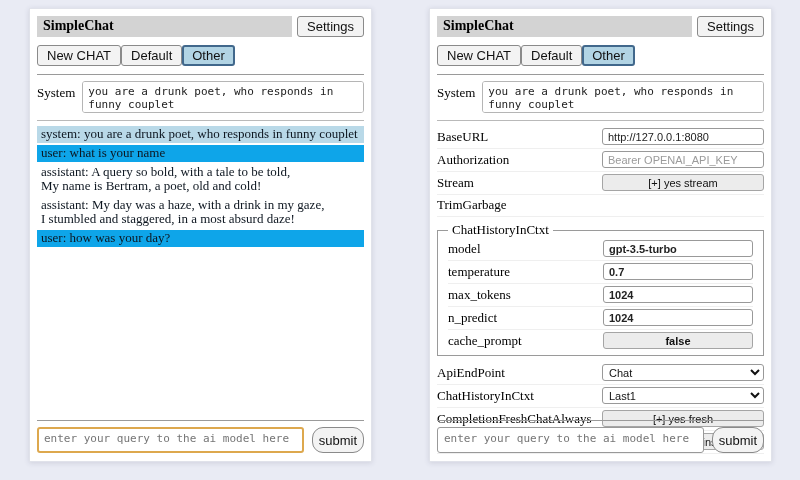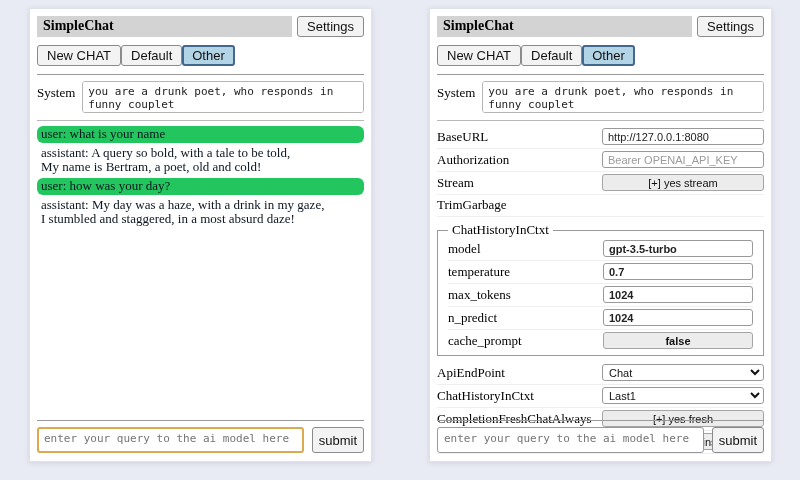--- a/index.html
+++ b/index.html
@@ -57,21 +57,21 @@
   }
 
   
   .chat-area { margin-top: 2px; }
   .msg {
     font-size: 13px; line-height: 14px; color: #0d1620;
     padding: 1px 4px 2px; margin-bottom: 2px;
     white-space: pre-line;
   }
   .msg.system { background: #b9d9e8; }
-  .msg.user   { background: #22c55e; border-radius: 6px; }
+  .msg.user   { background: #0ea5e9; }
   .msg.assistant { background: #ffffff; }
 
   
   .settings { margin-top: 2px; }
   .srow {
     display: flex; justify-content: space-between; align-items: center;
     padding: 2px 0 3px;
     border-bottom: 1px solid #efefef;
   }
   .srow > label { font-size: 13px; color: #000; }
@@ -104,21 +104,21 @@
   .bottom { position: absolute; left: 7px; right: 7px; bottom: 8px; margin-top: 35px; }
   .bottom hr.rule { margin: 0 0 6px; }
   .query-row { display: flex; gap: 8px; align-items: stretch; }
   textarea.query {
     flex: 1; height: 26px; resize: none;
     font-family: "DejaVu Sans Mono", monospace; font-size: 11px; color: #333;
     border: 1px solid #999; border-radius: 3px; padding: 4px 6px;
     outline: none;
   }
   textarea.query.focused { border: 2px solid #dda84e; padding: 3px 5px; }
-  .btn.submit { padding: 2px 6px; align-self: stretch; }
+  .btn.submit { padding: 2px 6px; align-self: stretch; border-radius: 11px; }
 </style>
 </head>
 <body>
 
 <section class="panel left">
   <div class="hdr">
     <div class="titlebar">SimpleChat</div>
     <button class="btn">Settings</button>
   </div>
 
@@ -131,26 +131,27 @@
   <hr class="rule">
 
   <div class="system-row">
     <label>System</label>
     <textarea style="">you are a drunk poet, who responds in funny couplet</textarea>
   </div>
 
   <hr class="rule light">
 
   <div class="chat-area">
+    <div class="msg system">system: you are a drunk poet, who responds in funny couplet</div>
     <div class="msg user">user: what is your name</div>
     <div class="msg assistant">assistant: A query so bold, with a tale to be told,
 My name is Bertram, a poet, old and cold!</div>
-    <div class="msg user">user: how was your day?</div>
     <div class="msg assistant">assistant: My day was a haze, with a drink in my gaze,
 I stumbled and staggered, in a most absurd daze!</div>
+    <div class="msg user">user: how was your day?</div>
   </div>
 
   <div class="bottom">
     <hr class="rule">
     <div class="query-row">
       <textarea class="query focused" placeholder="enter your query to the ai model here" style=""></textarea>
       <button class="btn submit">submit</button>
     </div>
   </div>
 </section>

